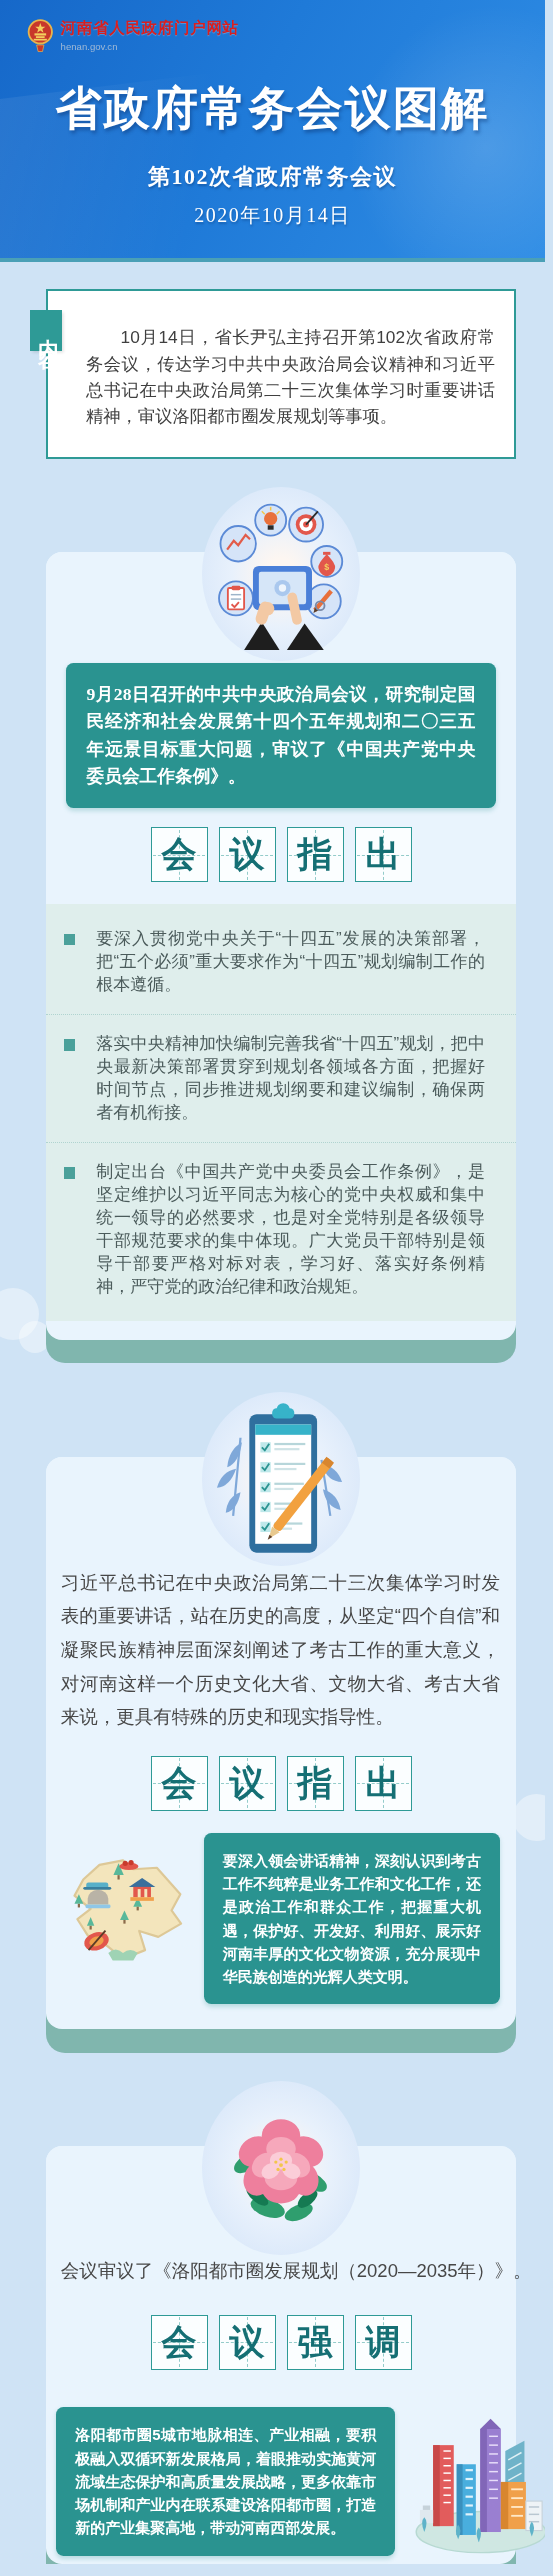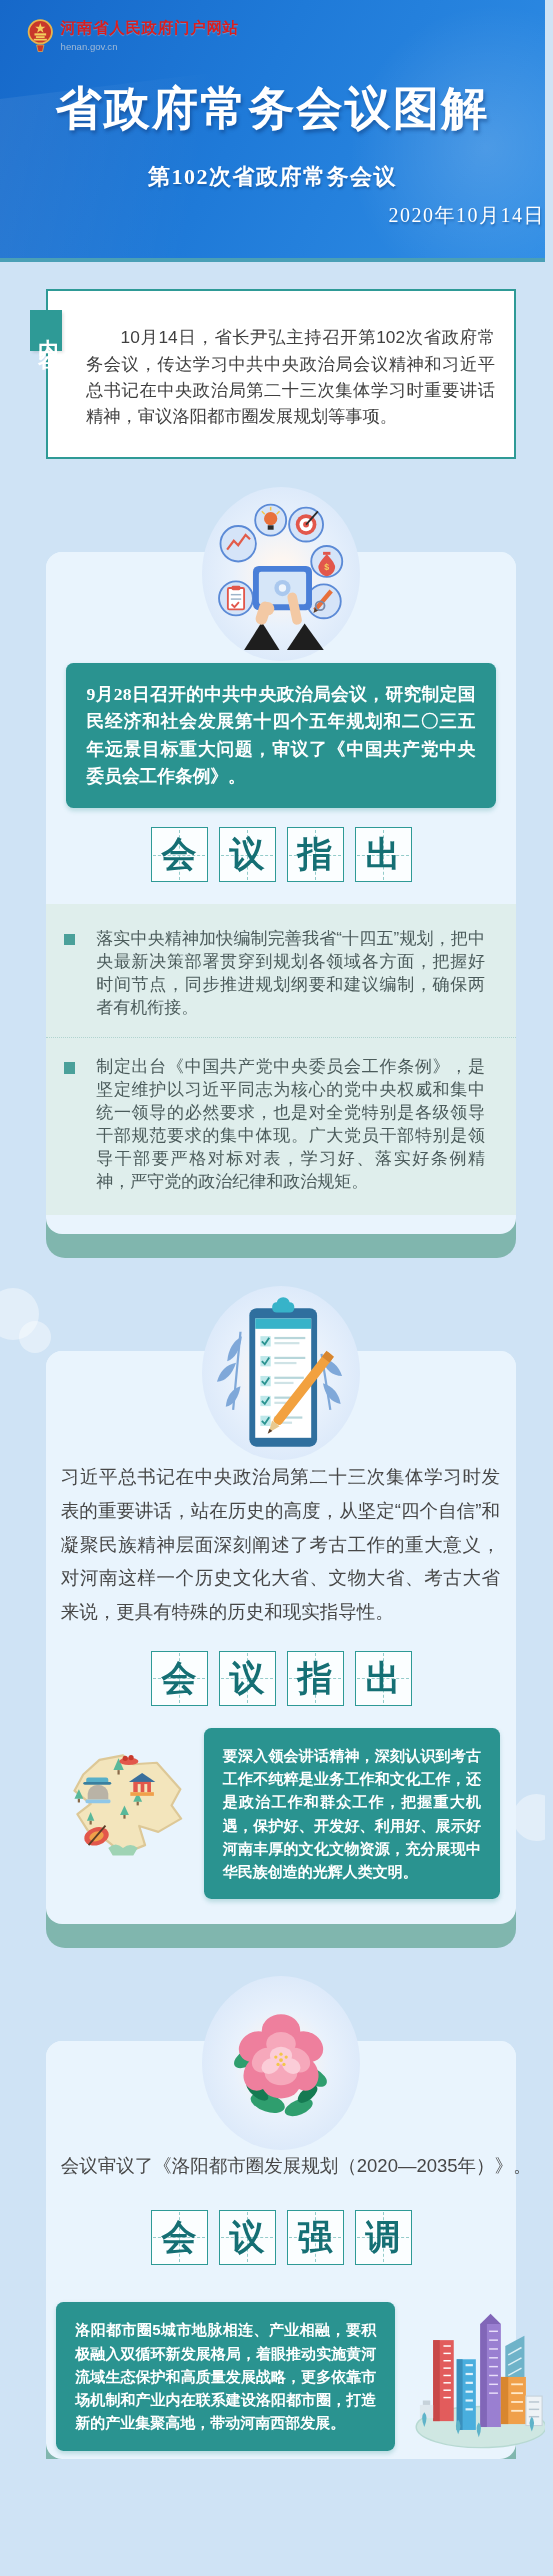--- a/index.html
+++ b/index.html
@@ -41,21 +41,21 @@
     font-size:46px;font-weight:bold;color:#ffffff;letter-spacing:2.2px;
     text-shadow:1.5px 3px 3.7px rgba(8,49,110,.45);
   }
   .sub-title{
     position:absolute;left:0;right:0;top:162px;text-align:center;z-index:2;
     font-family:Liberation Serif, serif;
     font-size:22px;font-weight:bold;color:#fff;letter-spacing:1.5px;
     text-shadow:0.7px 1.5px 2.2px rgba(8,49,110,.4);
   }
   .date-line{
-    position:absolute;left:0;right:0;top:202px;text-align:right;z-index:2;
+    position:absolute;left:0;right:0;top:202px;text-align:center;z-index:2;
     font-family:"Liberation Serif","DejaVu Serif",serif;
     font-size:20px;color:#fff;letter-spacing:1.5px;
     text-shadow:0.7px 1.5px 2.2px rgba(8,49,110,.4);
   }
 
   
   .intro-wrap{position:relative;margin:27px 29px 0 46px;}
   .intro-box{
     background:#ffffff;border:2.2px solid #2e9a96;
     padding:16px 19px 10.3px 38px;position:relative;
@@ -253,20 +253,24 @@
             <span>指</span>
           </div>
         <div class="char-box">
             <span>出</span>
           </div>
       </div>
 
       <div class="bullets">
         <div class="b-item">
           <span class="b-sq"></span>
+          <p>要深入贯彻党中央关于“十四五”发展的决策部署，把“五个必须”重大要求作为“十四五”规划编制工作的根本遵循。</p>
+        </div>
+        <div class="b-item">
+          <span class="b-sq"></span>
           <p>落实中央精神加快编制完善我省“十四五”规划，把中央最新决策部署贯穿到规划各领域各方面，把握好时间节点，同步推进规划纲要和建议编制，确保两者有机衔接。</p>
         </div>
         <div class="b-item">
           <span class="b-sq"></span>
           <p>制定出台《中国共产党中央委员会工作条例》，是坚定维护以习近平同志为核心的党中央权威和集中统一领导的必然要求，也是对全党特别是各级领导干部规范要求的集中体现。广大党员干部特别是领导干部要严格对标对表，学习好、落实好条例精神，严守党的政治纪律和政治规矩。</p>
         </div>
       </div>
     </div>
   </div>
 

